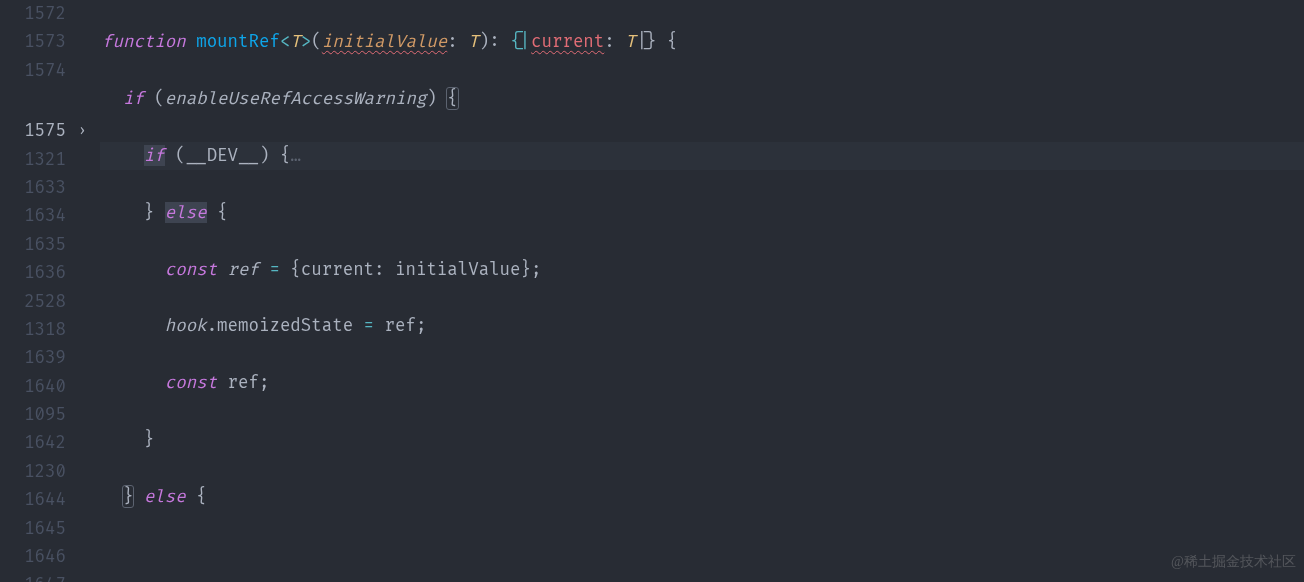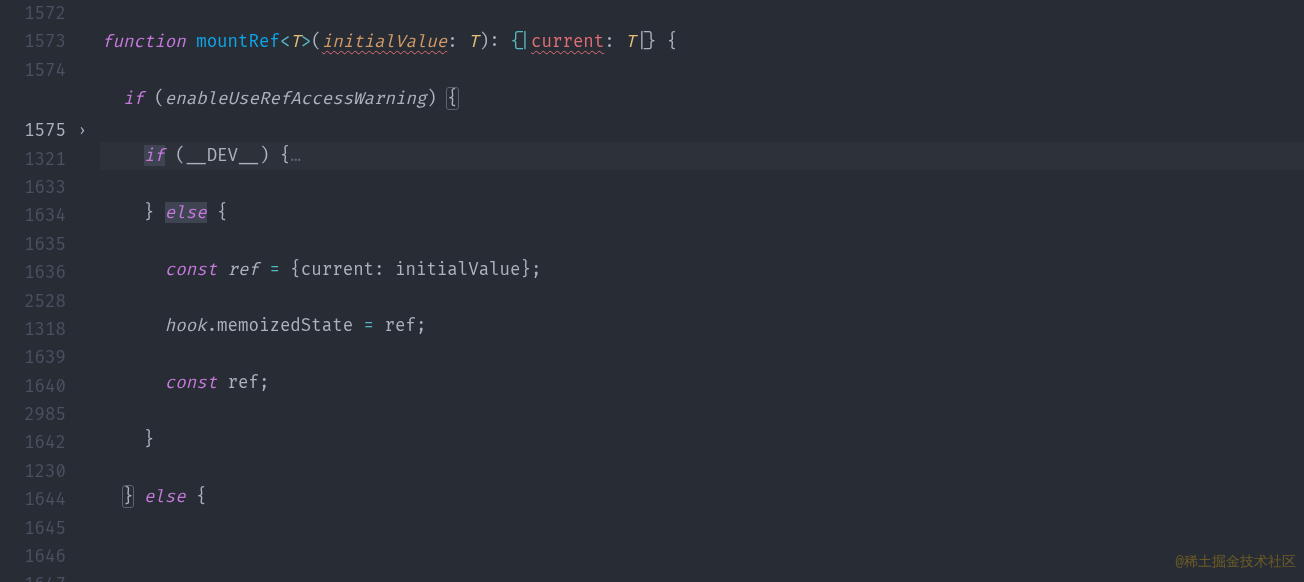--- a/index.html
+++ b/index.html
@@ -73,24 +73,24 @@
     outline: 1px solid #5c6370;
     border-radius: 2px;
   }
   .sel {
     background: #3e4451;
   }
   .watermark {
     position: absolute;
     right: 8px;
     bottom: 6px;
-    color: #eab308;
+    color: #a3a3a3;
     opacity: 0.35;
     font-size: 14px;
-    font-family: Liberation Mono, monospace;
+    font-family: Liberation Serif, serif;
   }
 </style>
 </head>
 <body>
 
 <div class="editor">
   <div class="gutter">
     <div class="gutter-line"><span>1572</span></div>
     <div class="gutter-line"><span>1573</span></div>
     <div class="gutter-line"><span>1574</span></div>
@@ -100,21 +100,21 @@
     </div>
     <div class="gutter-line"><span>1321</span></div>
     <div class="gutter-line"><span>1633</span></div>
     <div class="gutter-line"><span>1634</span></div>
     <div class="gutter-line"><span>1635</span></div>
     <div class="gutter-line"><span>1636</span></div>
     <div class="gutter-line"><span>2528</span></div>
     <div class="gutter-line"><span>1318</span></div>
     <div class="gutter-line"><span>1639</span></div>
     <div class="gutter-line"><span>1640</span></div>
-    <div class="gutter-line"><span>2985</span></div>
+    <div class="gutter-line"><span>1095</span></div>
     <div class="gutter-line"><span>1642</span></div>
     <div class="gutter-line"><span>1230</span></div>
     <div class="gutter-line"><span>1644</span></div>
     <div class="gutter-line"><span>1645</span></div>
     <div class="gutter-line"><span>1646</span></div>
     <div class="gutter-line"><span>1647</span></div>
   </div>
 
   <div class="code">
 <div class="line"><span class="kw">function</span> <span class="fn">mountRef</span><span class="op">&lt;</span><span class="ty">T</span><span class="op">&gt;</span><span class="pun">(</span><span class="prm underline-err">initialValue</span><span class="pun">:</span> <span class="ty">T</span><span class="pun">)</span><span class="pun">:</span> <span class="pun">{</span><span class="op">|</span><span class="prop underline-err">current</span><span class="pun">:</span> <span class="ty">T</span><span class="op">|</span><span class="pun">}</span> <span class="pun">{</span></div>

